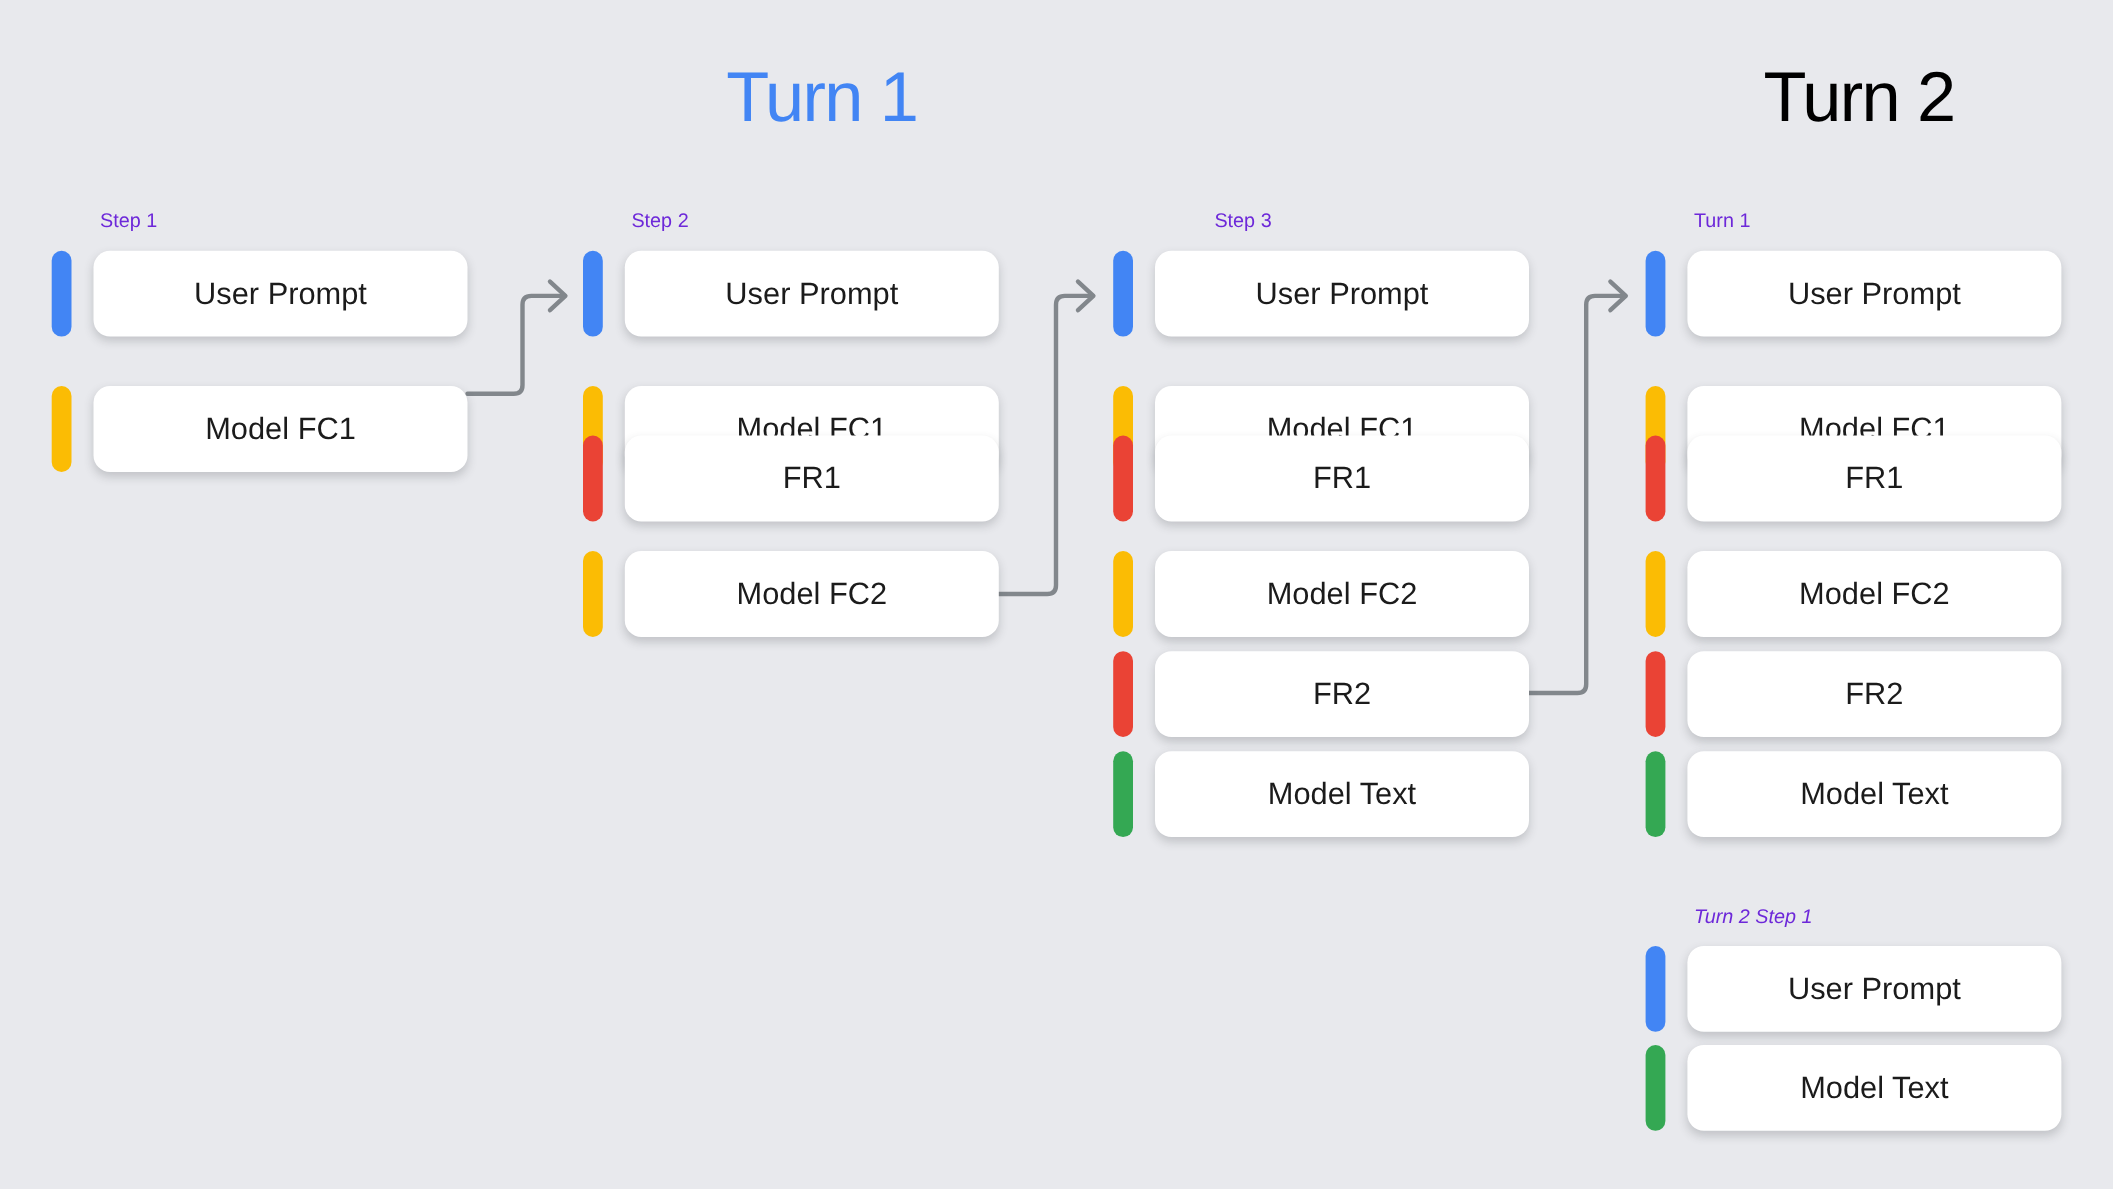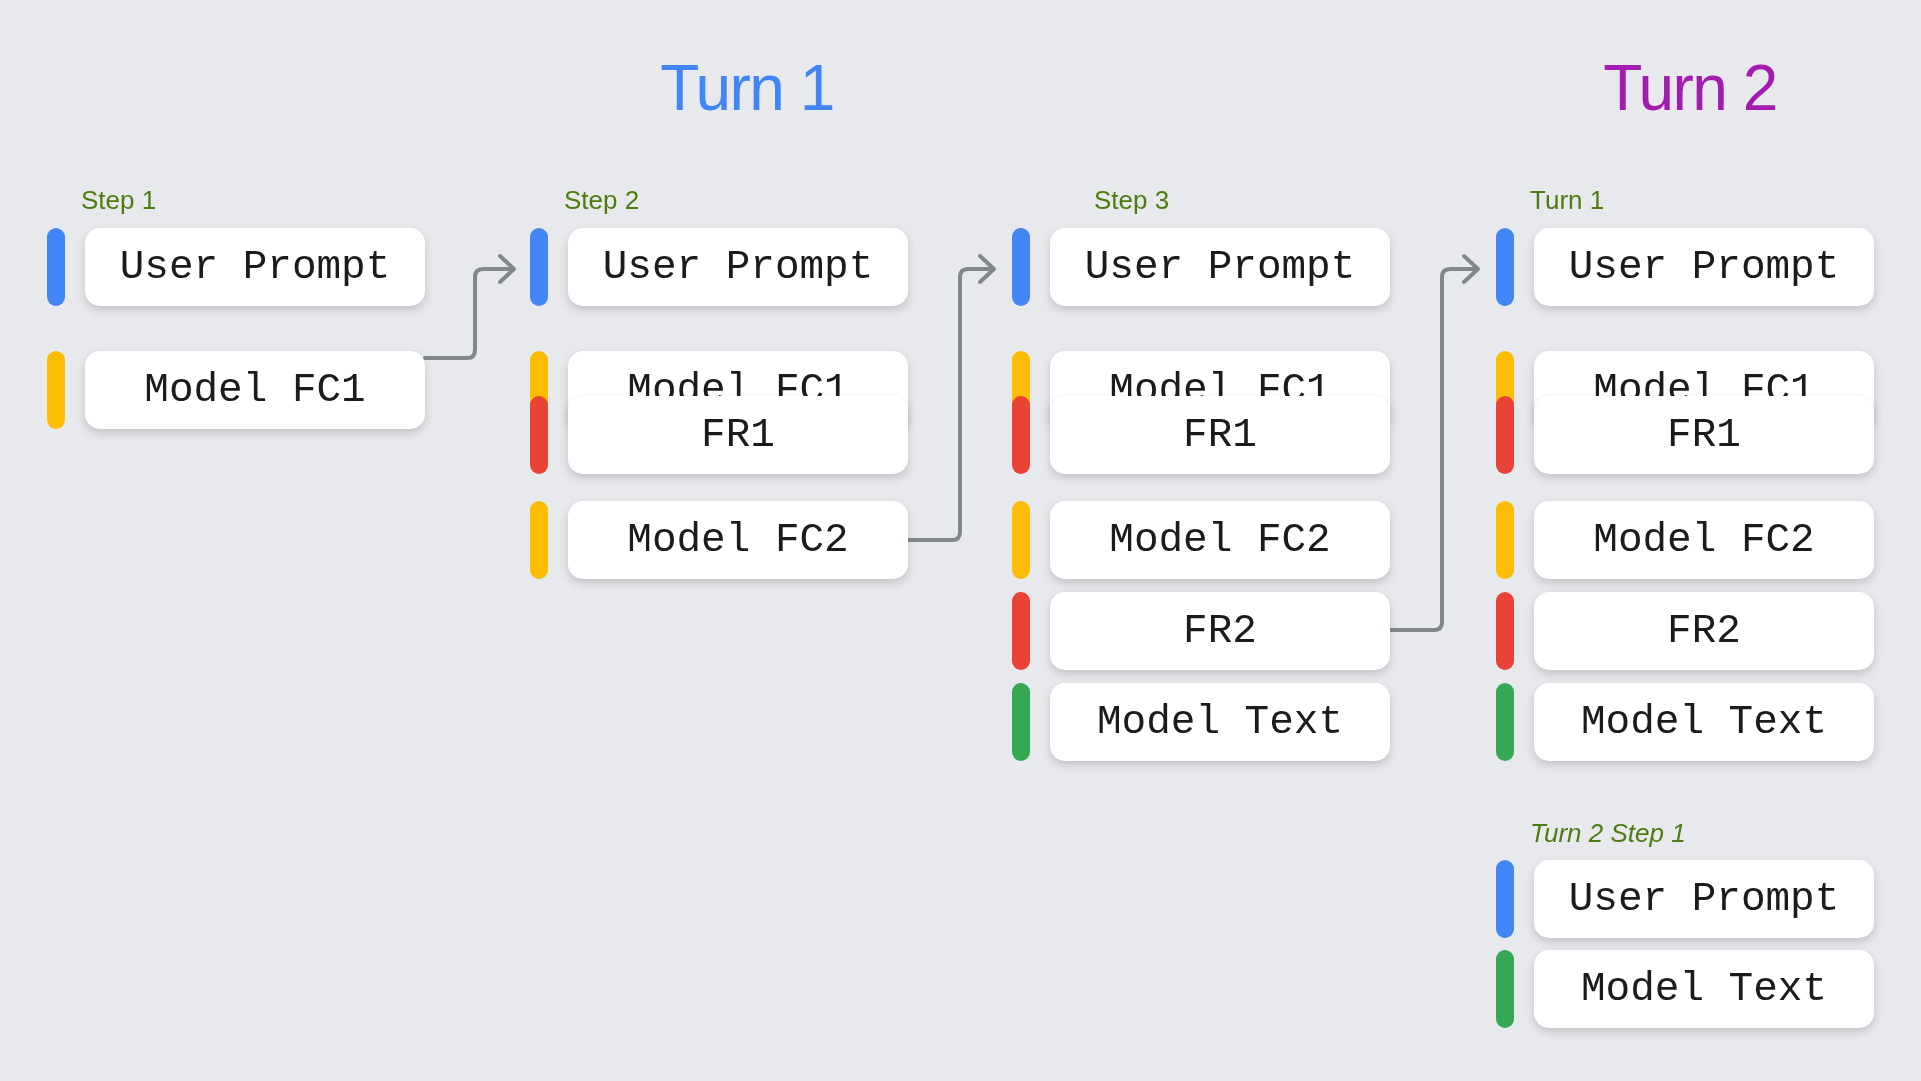--- a/index.html
+++ b/index.html
@@ -3,27 +3,27 @@
 <meta charset="utf-8">
 <style>
   html,body{margin:0;padding:0;}
   body{font-family:"Liberation Sans","DejaVu Sans",sans-serif;}
   .canvas{position:relative;width:1921px;height:1081px;overflow:hidden;background:#E8E9ED;}
   .arrow-layer{position:absolute;left:0;top:0;width:1921px;height:1081px;}
   .heading{position:absolute;top:48px;transform:translateX(-50%);
            font-size:64px;font-weight:500;letter-spacing:-1.5px;line-height:80px;
            color:#4285F4;white-space:nowrap;}
   .column{position:absolute;top:0;width:378px;height:1081px;}
-  .col-label{position:absolute;left:34px;font-size:26px;line-height:30px;color:#4d7c0f;white-space:nowrap;}
+  .col-label{position:absolute;left:44px;font-size:18px;line-height:30px;color:#6d28d9;white-space:nowrap;}
   .row{position:absolute;left:0;width:378px;height:78px;}
   .bar{position:absolute;left:0;top:0;width:18px;height:78px;border-radius:9px;}
   .card{position:absolute;left:38px;top:0;width:340px;height:78px;background:#FFFFFF;
         border-radius:15px;box-shadow:0 4px 9px rgba(60,64,67,0.22);
         display:flex;align-items:center;justify-content:center;}
-  .card-text{font-size:41px;color:#1B1B1B;white-space:nowrap;font-family:Liberation Mono, monospace;}
+  .card-text{font-size:28px;color:#1B1B1B;white-space:nowrap;}
   
   .r0{top:228px;} .r1{top:319px;margin-top:32px;} .r2{top:396px;} .r3{top:501px;} .r4{top:592px;} .r5{top:683px;}
   
   .t0{top:860px;} .t1{top:950px;}
 </style>
 </head>
 <body>
 
 <div class="canvas" style="background: rgb(232, 233, 237);">
 
@@ -32,21 +32,21 @@
       <path d="M 425 358 L 467 358 Q 475 358 475 350 L 475 277 Q 475 269 483 269 L 513 269" style="stroke: rgb(130, 135, 140);"></path>
       <path d="M 500 256 L 514 269 L 500 282" style="stroke: rgb(130, 135, 140);"></path>
       <path d="M 908 540 L 952 540 Q 960 540 960 532 L 960 277 Q 960 269 968 269 L 993 269" style="stroke: rgb(130, 135, 140);"></path>
       <path d="M 980 256 L 994 269 L 980 282" style="stroke: rgb(130, 135, 140);"></path>
       <path d="M 1390 630 L 1434 630 Q 1442 630 1442 622 L 1442 277 Q 1442 269 1450 269 L 1477 269" style="stroke: rgb(130, 135, 140);"></path>
       <path d="M 1464 256 L 1478 269 L 1464 282" style="stroke: rgb(130, 135, 140);"></path>
     </g>
   </svg>
 
   <div class="heading" style="left: 747px; color: rgb(66, 133, 244);">Turn 1</div>
-  <div class="heading" style="left: 1690px; color: #a21caf;">Turn 2</div>
+  <div class="heading" style="left: 1690px; color: #000000;">Turn 2</div>
 
   <div class="column" style="left:47px;">
     <div class="col-label" style="top:185px;">Step 1</div>
     <div class="row r0">
       <span class="bar" style="background: rgb(66, 133, 244);"></span>
       <div class="card">
         <span class="card-text">User Prompt</span>
       </div>
     </div>
     <div class="row r1">

